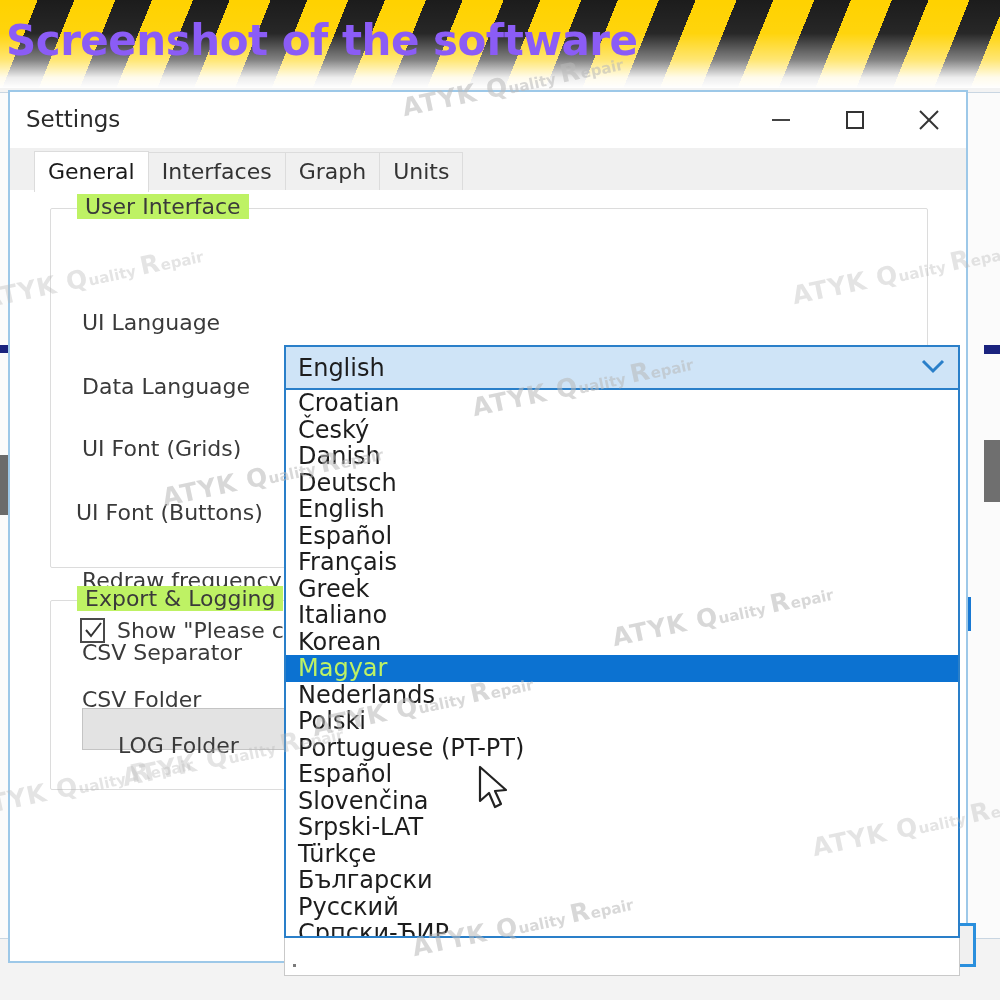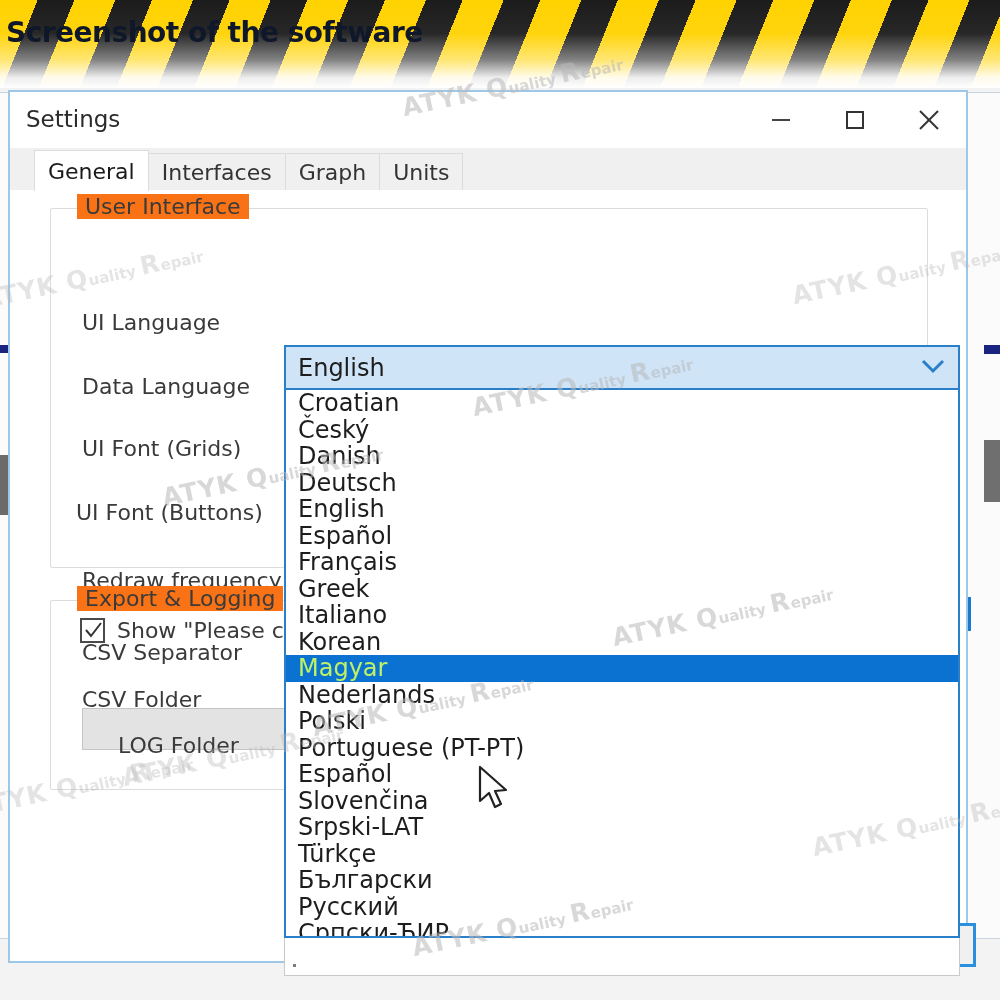--- a/index.html
+++ b/index.html
@@ -41,23 +41,23 @@
     background: linear-gradient(to bottom,
       rgba(255,255,255,0.00) 0%,
       rgba(255,255,255,0.05) 38%,
       rgba(255,255,255,0.45) 68%,
       rgba(255,255,255,0.92) 88%,
       rgba(255,255,255,1) 100%);
   }
   .banner-title {
     position: absolute;
     left: 6px; top: 16px;
-    font-size: 28px;
+    font-size: 42px;
     font-weight: bold;
-    color: #0f172a;
+    color: #8b5cf6;
     letter-spacing: -0.5px;
     white-space: nowrap;
     font-family: "DejaVu Sans", sans-serif;
     text-align: center;
   }
 
   
   .bg-sliver {
     position: absolute;
     background: #fbfbfb;
@@ -144,21 +144,21 @@
     position: absolute;
     left: 0px; top: 56px;
     width: 956px; height: 42px;
     background: #f0f0f0;
     border-bottom: 1px solid #d7d7d7;
   }
   .tabs {
     position: absolute;
     left: 24px; top: 3px;
     display: flex;
-    align-items: flex-end;
+    align-items: center;
     height: 40px;
   }
   .tab {
     height: 37px;
     padding: 0 13px;
     display: flex;
     align-items: center;
     background: #f0f0f0;
     border: 1px solid #dcdcdc;
     border-bottom: none;
@@ -190,21 +190,21 @@
     border: 1px solid #dcdcdc;
     border-radius: 2px;
     box-sizing: border-box;
   }
   .group-ui { left: 40px; top: 18px; width: 878px; height: 360px; }
   .group-export { left: 40px; top: 410px; width: 878px; height: 190px; }
 
   .group-legend {
     position: absolute;
     top: -15px; left: 26px;
-    background: #f97316;
+    background: #bef264;
     padding: 0 8px;
     font-size: 22px;
     color: #3a3a3a;
     white-space: nowrap;
     font-family: "DejaVu Sans", sans-serif;
   }
 
   .field-label {
     position: absolute;
     font-size: 22px;

